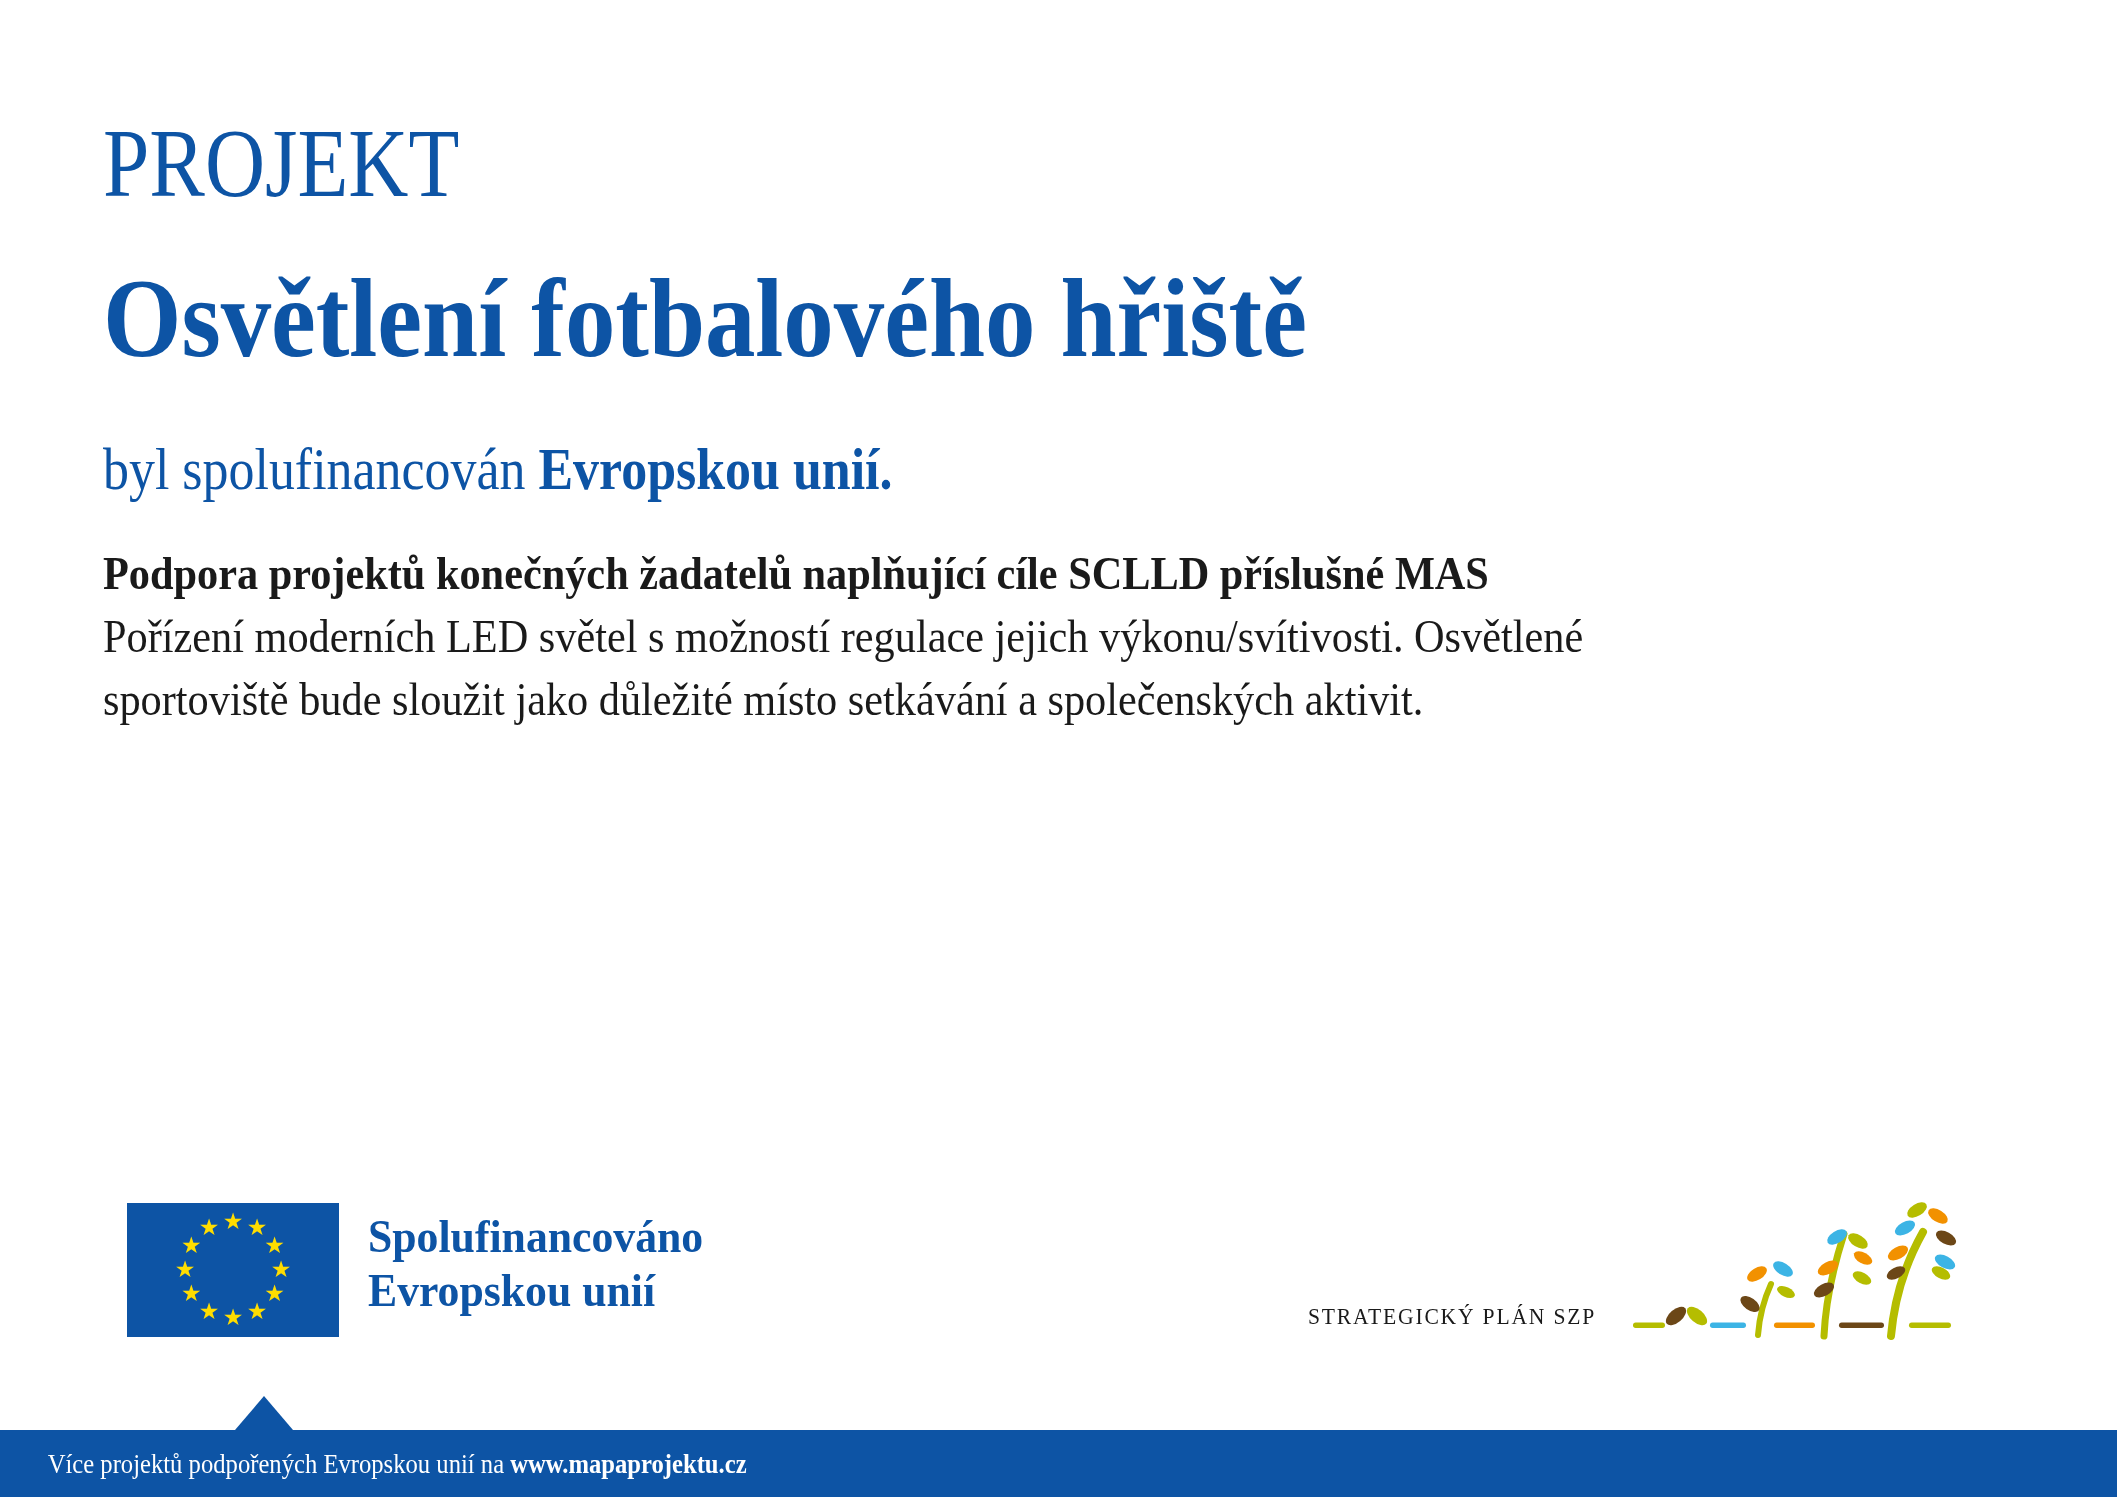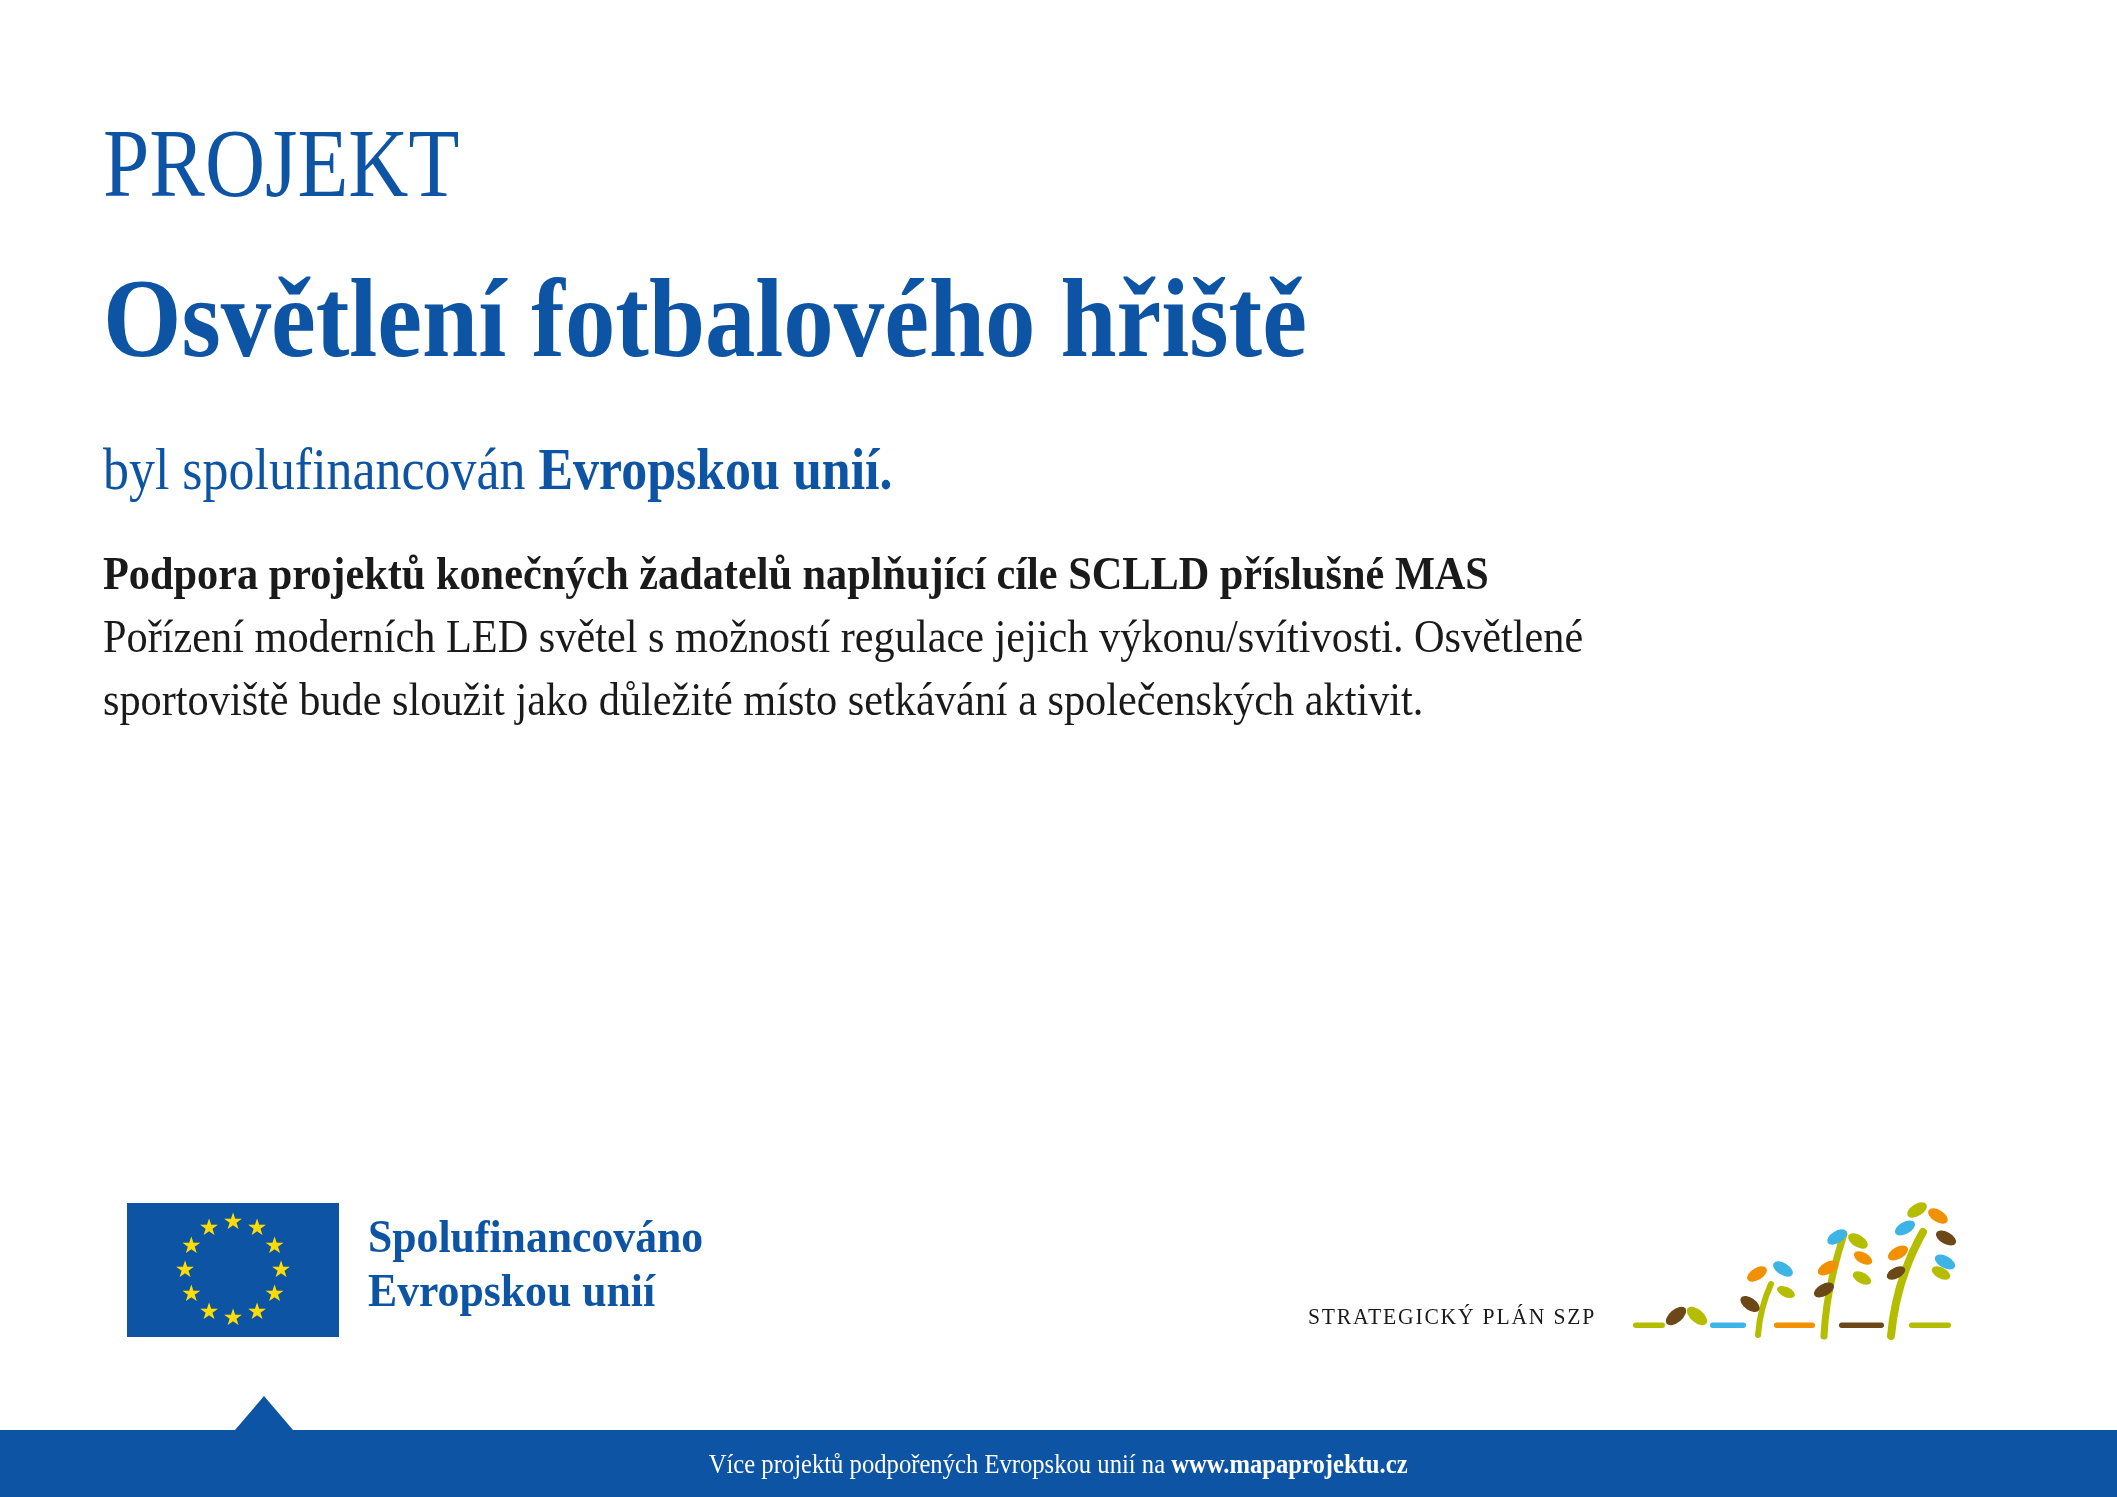--- a/index.html
+++ b/index.html
@@ -47,21 +47,21 @@
   }
   .szp-svg{left:1620px;top:1180px;width:400px;height:170px;}
   .leaf-green{fill:var(--szp_green);} .leaf-blue{fill:var(--szp_blue);}
   .leaf-orange{fill:var(--szp_orange);} .leaf-brown{fill:var(--szp_brown);}
   .stem{stroke:var(--szp_green);fill:none;stroke-linecap:round;}
   .dash-green{fill:var(--szp_green);} .dash-blue{fill:var(--szp_blue);}
   .dash-orange{fill:var(--szp_orange);} .dash-brown{fill:var(--szp_brown);}
   
   .footer-bar{
     left:0;top:1430px;width:2117px;height:67px;background:var(--eu_blue);
-    display:flex;align-items:center;justify-content:center;
+    display:flex;align-items:center;
   }
   .footer-text{
     color:#ffffff;font-size:28px;line-height:67px;white-space:nowrap;
     display:inline-block;transform:scaleX(0.88);transform-origin:50% 50%;
   }
   .footer-text b{font-weight:700;}
   .footer-arrow{
     left:235px;top:1396px;width:0;height:0;
     border-left:29px solid transparent;border-right:29px solid transparent;
     border-bottom:34px solid var(--eu_blue);

